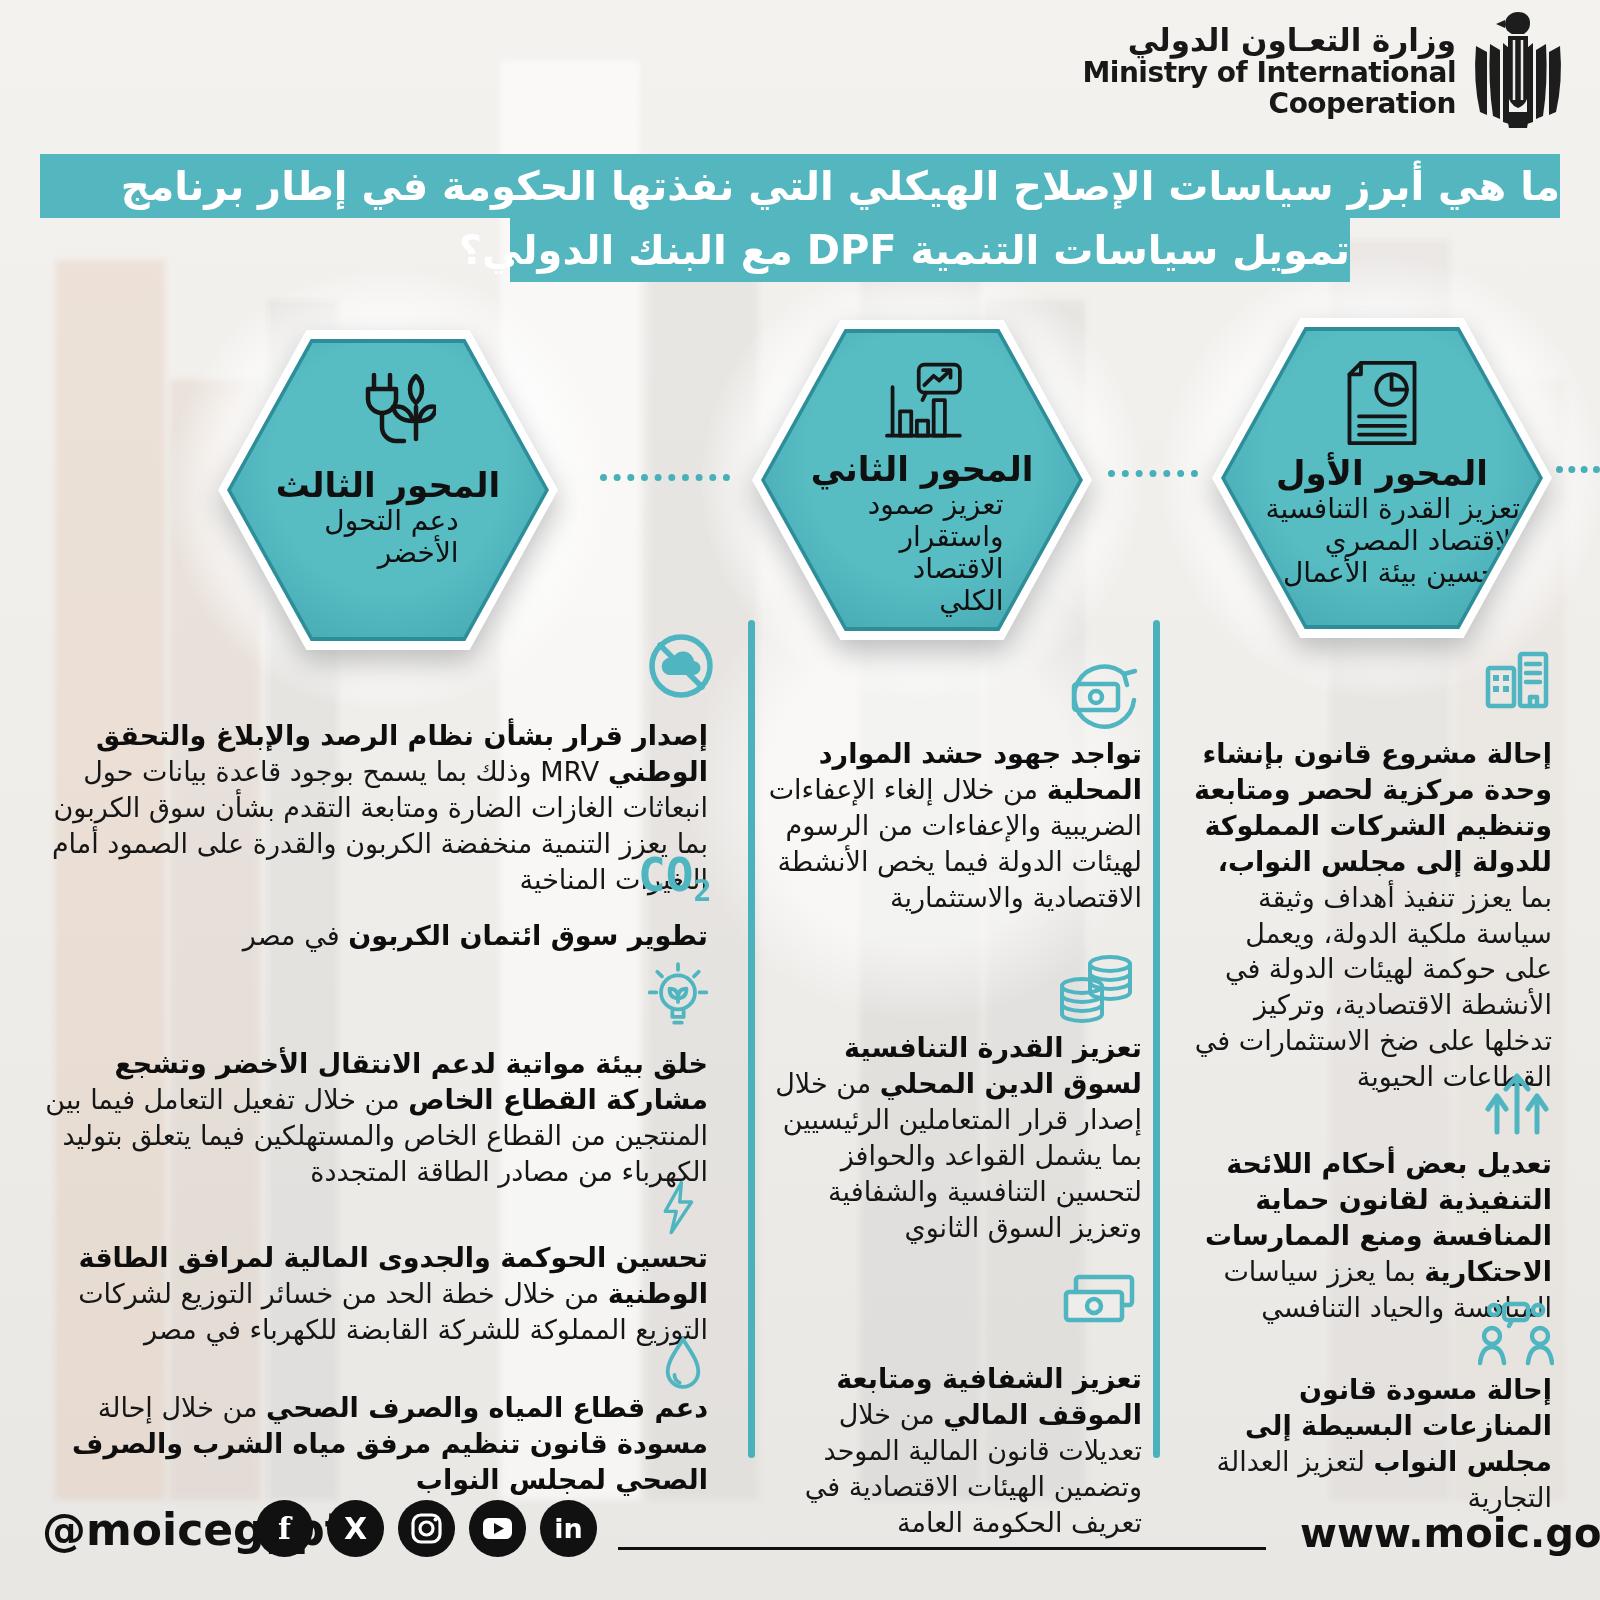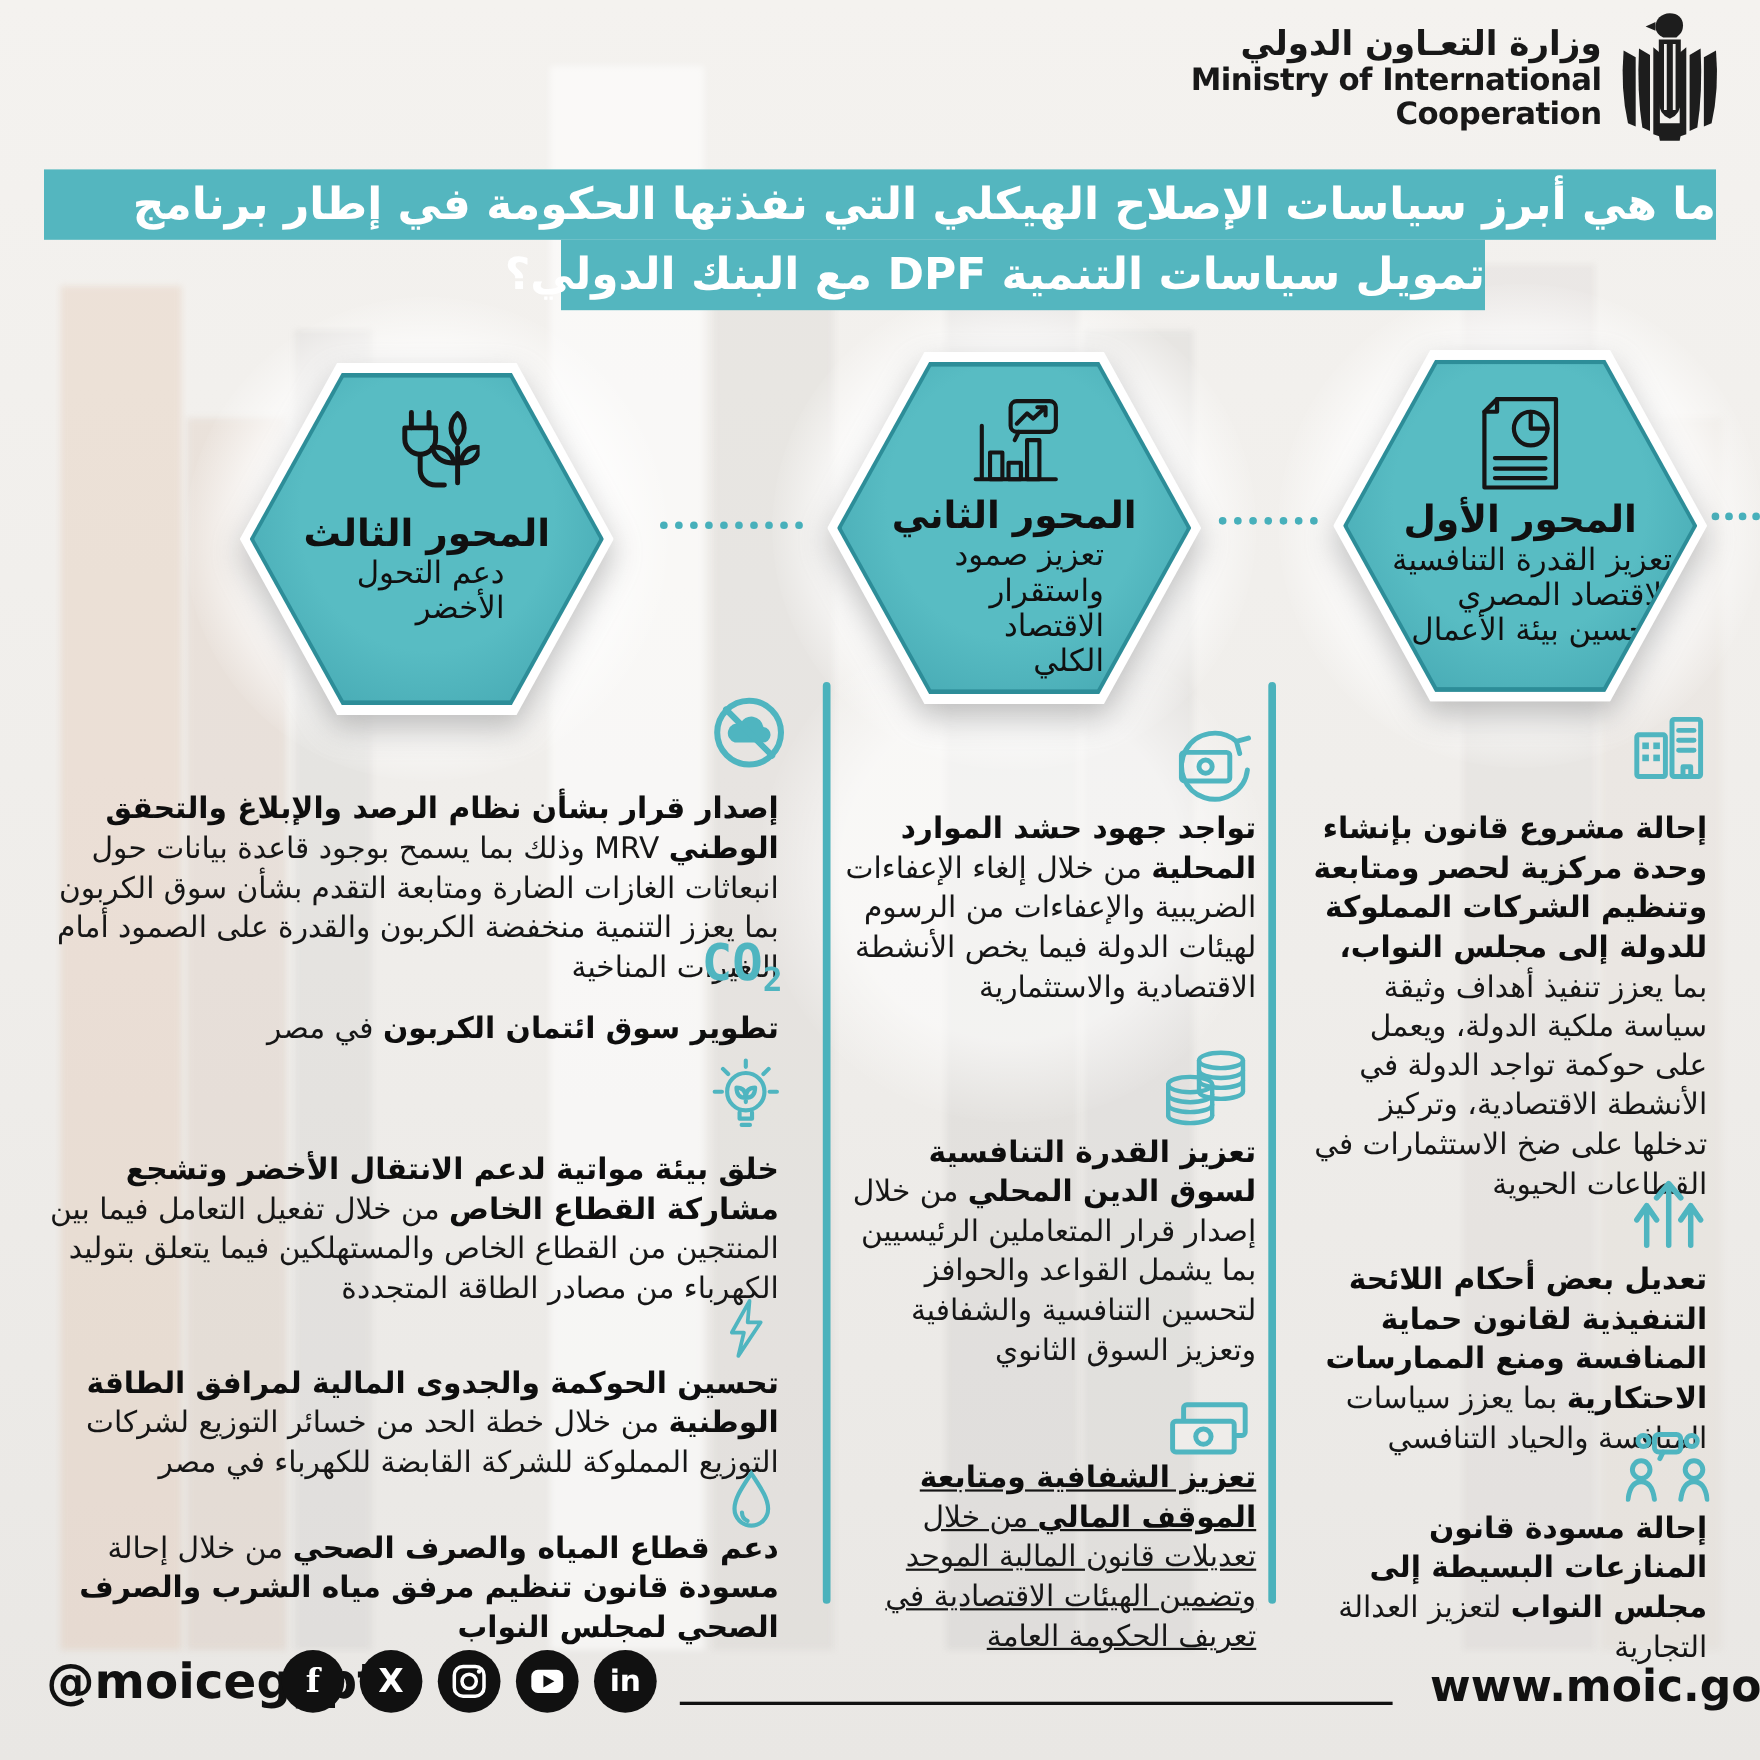--- a/index.html
+++ b/index.html
@@ -174,21 +174,21 @@
       <rect x="11" y="27" width="6" height="6" fill="#4fb5c0" stroke="none"></rect>
         <rect x="21" y="27" width="6" height="6" fill="#4fb5c0" stroke="none"></rect>
       <rect x="11" y="38" width="6" height="6" fill="#4fb5c0" stroke="none"></rect>
         <rect x="21" y="38" width="6" height="6" fill="#4fb5c0" stroke="none"></rect>
       <rect x="38" y="6" width="26" height="52" rx="2"></rect>
       <path d="M44 16 H58 M44 25 H58 M44 34 H58"></path>
         <path d="M48 58 v-9 h7 v9"></path>
     </svg>
   </span>
   <div class="itxt" style="left:1192px;top:736px;width:360px;">
-    <b>إحالة مشروع قانون بإنشاء وحدة مركزية لحصر ومتابعة وتنظيم الشركات المملوكة للدولة إلى مجلس النواب،</b><span> بما يعزز تنفيذ أهداف وثيقة سياسة ملكية الدولة، ويعمل على حوكمة تواجد الدولة في الأنشطة الاقتصادية، وتركيز تدخلها على ضخ الاستثمارات في القطاعات الحيوية</span>
+    <b>إحالة مشروع قانون بإنشاء وحدة مركزية لحصر ومتابعة وتنظيم الشركات المملوكة للدولة إلى مجلس النواب،</b><span> بما يعزز تنفيذ أهداف وثيقة سياسة ملكية الدولة، ويعمل على حوكمة لهيئات الدولة في الأنشطة الاقتصادية، وتركيز تدخلها على ضخ الاستثمارات في القطاعات الحيوية</span>
   </div>
 
   <span class="iic" style="left:1482px;top:1068px;">
     <svg width="70" height="70" viewBox="0 0 70 70" fill="none" stroke="#4fb5c0" stroke-width="5" stroke-linecap="round" stroke-linejoin="round">
       <path d="M35 64 V10 M24 21 L35 8 L46 21"></path>
       <path d="M15 64 V32 M6 41 L15 28 L24 41"></path>
       <path d="M55 64 V32 M46 41 L55 28 L64 41"></path>
     </svg>
   </span>
   <div class="itxt" style="left:1192px;top:1146px;width:360px;">
@@ -237,21 +237,21 @@
     <b>تعزيز القدرة التنافسية لسوق الدين المحلي</b><span> من خلال إصدار قرار المتعاملين الرئيسيين بما يشمل القواعد والحوافز لتحسين التنافسية والشفافية وتعزيز السوق الثانوي</span>
   </div>
 
   <span class="iic" style="left:1060px;top:1272px;">
     <svg width="78" height="58" viewBox="0 0 78 58" fill="none" stroke="#4fb5c0" stroke-width="4.5" stroke-linejoin="round">
       <rect x="16" y="5" width="56" height="28" rx="3"></rect>
       <rect x="6" y="20" width="56" height="28" rx="3" fill="#efedea"></rect>
       <circle cx="34" cy="34" r="7"></circle>
     </svg>
   </span>
-  <div class="itxt" style="left:758px;top:1326px;width:384px;text-decoration:underline;">
+  <div class="itxt" style="left:758px;top:1361px;width:384px;">
     <b>تعزيز الشفافية ومتابعة الموقف المالي</b><span> من خلال تعديلات قانون المالية الموحد وتضمين الهيئات الاقتصادية في تعريف الحكومة العامة</span>
   </div>
 
   <span class="iic" style="left:645px;top:630px;">
     <svg width="72" height="72" viewBox="0 0 72 72" fill="none">
       <circle cx="36" cy="36" r="29" stroke="#4fb5c0" stroke-width="5.5"></circle>
       <path d="M23 45 h25 a7 7 0 0 0 1 -14 a11 11 0 0 0 -21 -3 a8.5 8.5 0 0 0 -5 17 z" fill="#4fb5c0"></path>
       <path d="M15 15 L57 57" stroke="#4fb5c0" stroke-width="5.5" stroke-linecap="round"></path>
     </svg>
   </span>

